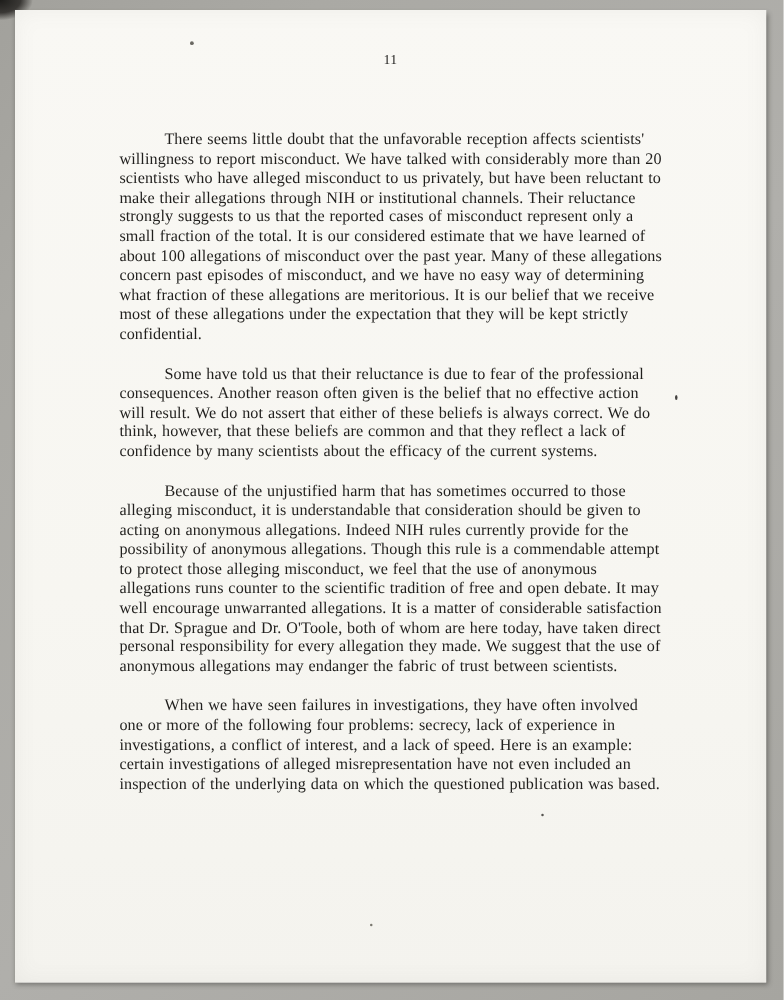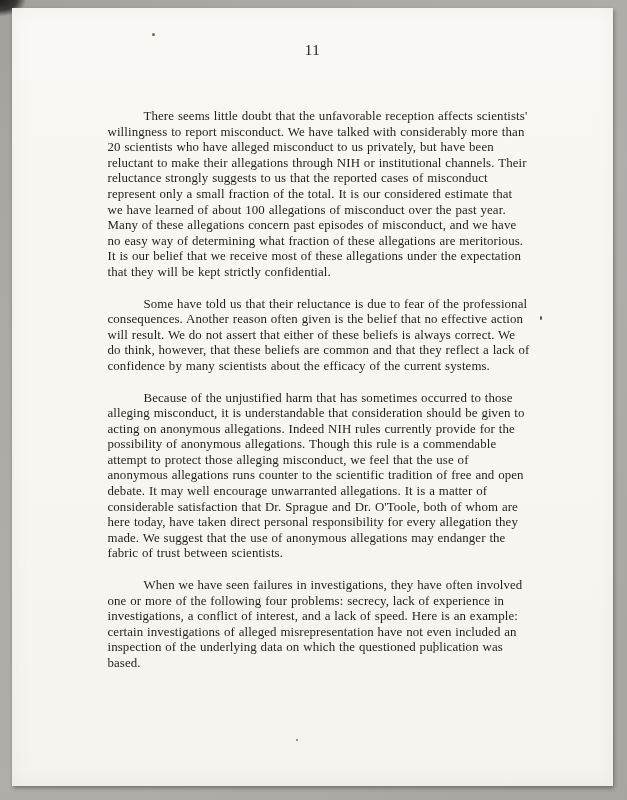--- a/index.html
+++ b/index.html
@@ -32,34 +32,34 @@
     width: 601px;
     height: 778px;
     background: linear-gradient(180deg, #f9f8f4 0%, #f7f6f1 60%, #f4f3ee 100%);
     box-shadow: 1px 2px 4px rgba(40,40,38,0.45), inset 0 0 18px rgba(120,118,110,0.08);
     color: #1e1d1b;
   }
   .page-number {
     margin: 0;
     padding-top: 34px;
     text-align: center;
-    font-size: 15px;
+    font-size: 11px;
     font-weight: normal;
     letter-spacing: 0.5px;
   }
   .body-text {
     width: 434px;
     margin: 50px auto 0 auto;
     font-size: 12.9px;
     line-height: 15.6px;
     text-align: left;
     color: #201f1d;
   }
   .body-text p {
-    margin: 0 0 16px 12px;
+    margin: 0 0 16px 0;
     text-indent: 36px;
     letter-spacing: 0.1px;
     word-spacing: 0.5px;
   }
   .speck {
     position: absolute;
     background: #55534f;
     border-radius: 50%;
   }
   .speck.s1 { left: 152px; top: 33px;  width: 3px; height: 3px; background:#6a6862; }

